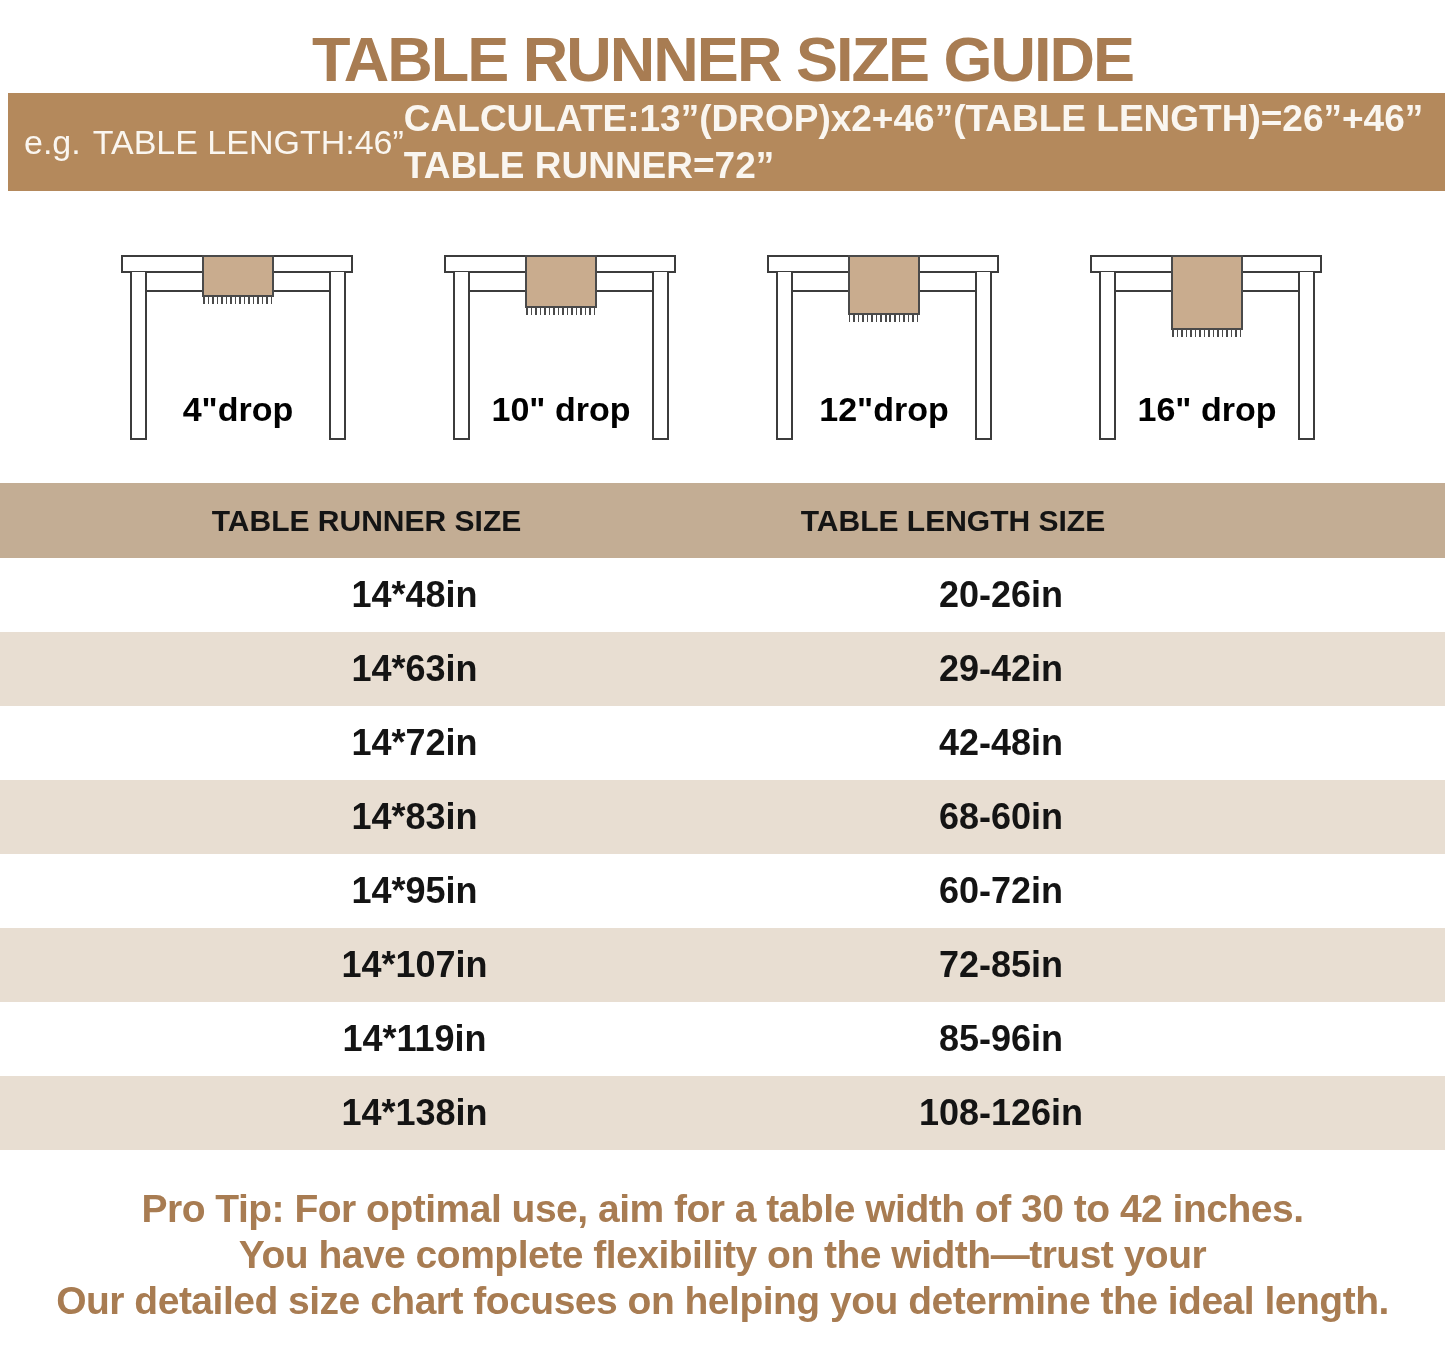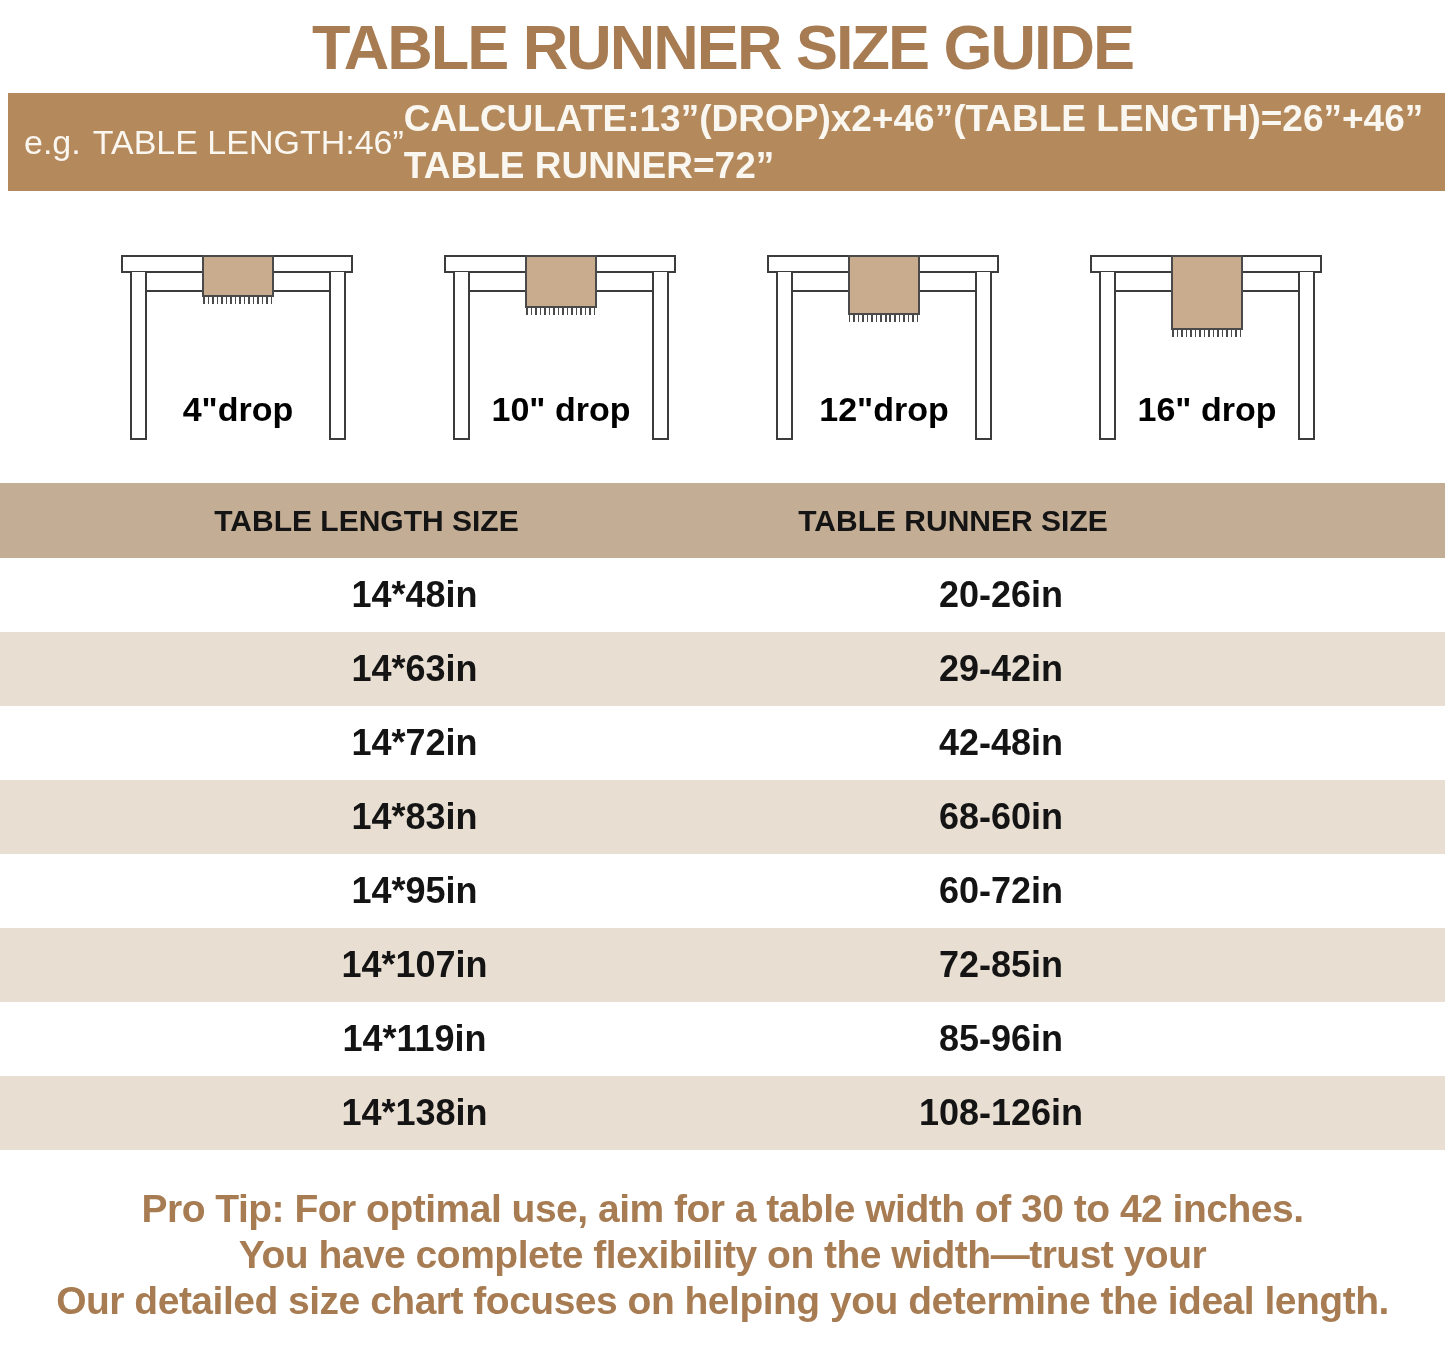--- a/index.html
+++ b/index.html
@@ -15,21 +15,21 @@
   }
   *{margin:0;padding:0;box-sizing:border-box;}
   html,body{background:#fff;}
   body{
     width:1445px;height:1367px;position:relative;overflow:hidden;
     font-family:"Liberation Sans", sans-serif;
   }
 
   
   .title{
-    position:absolute;top:0;left:0;width:100%;height:93px;
+    position:absolute;top:12px;left:0;width:100%;height:93px;
     display:flex;align-items:center;justify-content:center;
     font-size:63px;font-weight:bold;letter-spacing:-2px;
     color:var(--title-brown,#A87C52);
   }
 
   
   .banner{
     position:absolute;top:93px;left:8px;width:100%;height:98px;
     background:var(--banner-bg,#B4895C);
     color:var(--banner-text,#FAF6F0);
@@ -153,22 +153,22 @@
     <div class="leg leg-left"></div>
     <div class="leg leg-right"></div>
     <div class="apron"></div>
     <div class="runner"></div>
     <div class="drop-label">16" drop</div>
   </div>
 </div>
 
 <div class="size-chart">
   <div class="chart-grid chart-header">
+    <div class="cell">TABLE RUNNER SIZE</div>
     <div class="cell">TABLE LENGTH SIZE</div>
-    <div class="cell">TABLE RUNNER SIZE</div>
     <div class="cell"></div>
   </div>
   <div>
   <div class="chart-grid chart-row">
     <div class="cell c1">14*48in</div>
     <div class="cell c2">20-26in</div>
     <div class="cell"></div>
   </div>
 
   <div class="chart-grid chart-row alt">

